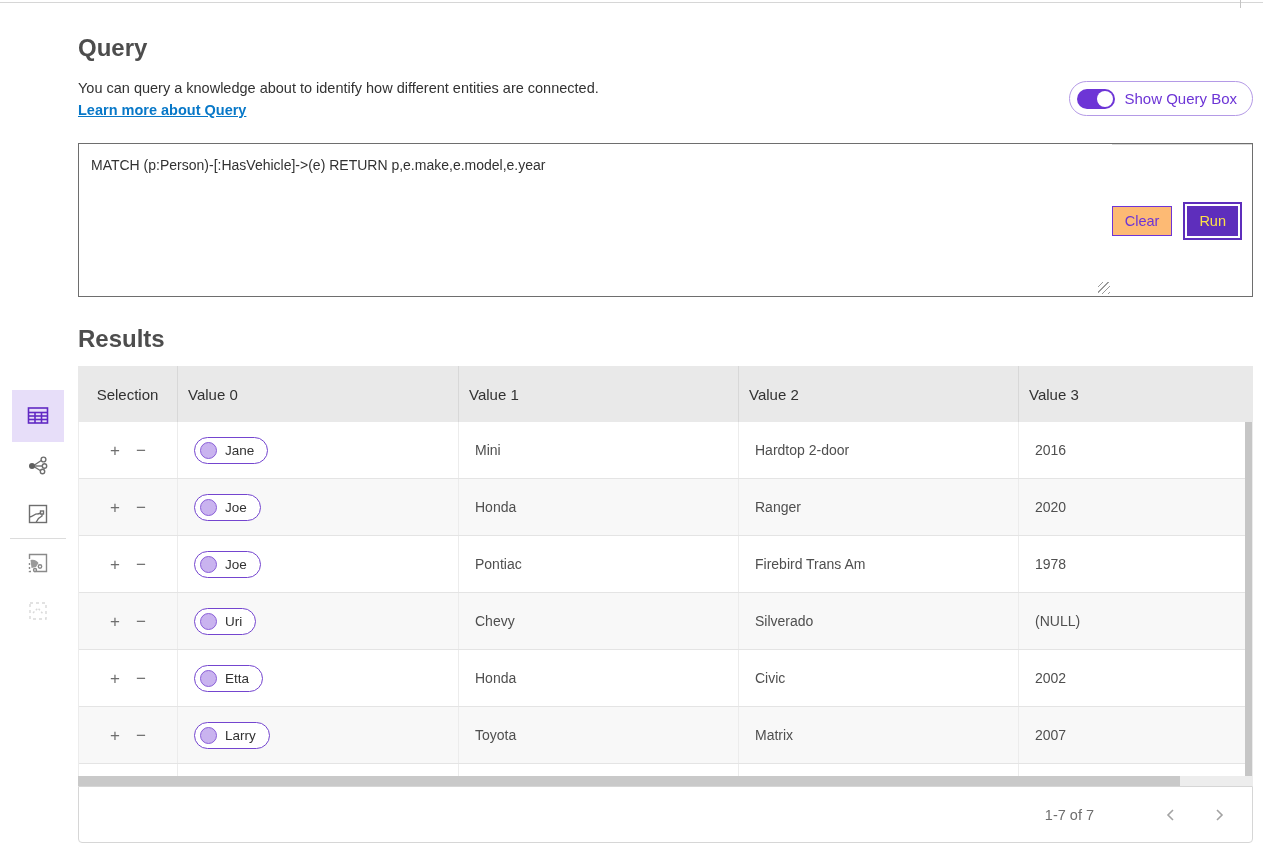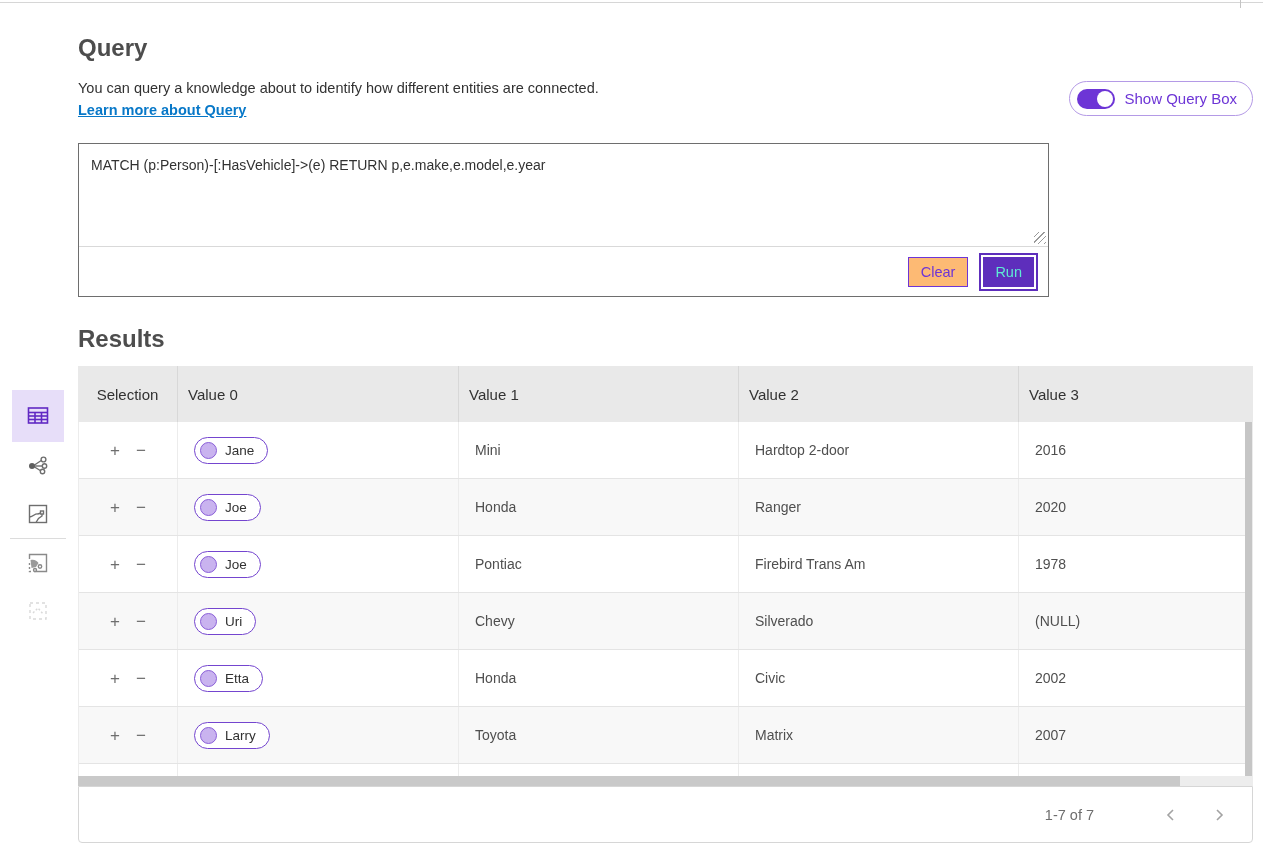--- a/index.html
+++ b/index.html
@@ -23,30 +23,30 @@
   .page-desc  { position:absolute; top:80px; left:0; font-size:14.5px; color:#323232; }
   .learn-link { position:absolute; top:102px; left:0; font-size:14.5px; font-weight:bold; color:#0878c8; text-decoration:underline; cursor:pointer; }
 
   .toggle-pill { position:absolute; top:81px; right:0; height:35px; display:flex; align-items:center;
                  border:1px solid #b49ae6; border-radius:18px; padding:0 15px 0 7px; gap:9px; background:#fff; cursor:pointer; }
   .switch { position:relative; width:38px; height:20px; background:#6d35d6; border-radius:10px; flex:0 0 auto; }
   .switch .knob { position:absolute; top:2px; right:2px; width:16px; height:16px; background:#fff; border-radius:50%; }
   .toggle-label { color:#6d35d6; font-size:15px; white-space:nowrap; }
 
   
-  .query-box { position:absolute; top:143px; left:0; width:971px; height:154px; border:1px solid #6e6e6e; display:flex; flex-direction:column; background:#fff; }
+  .query-box { position:absolute; top:143px; left:0; width:1175px; height:154px; border:1px solid #6e6e6e; display:flex; flex-direction:row; background:#fff; }
   .query-text { flex:1 1 auto; position:relative; }
   .query-text textarea { width:100%; height:100%; border:none; outline:none; resize:none; padding:13px 12px;
                          font-family:"Liberation Sans", sans-serif; font-size:14px; color:#323232; background:transparent; }
   .resize-handle { position:absolute; right:2px; bottom:2px; width:12px; height:12px;
                    background:repeating-linear-gradient(135deg, transparent 0 3px, #9a9a9a 3px 4px); cursor:nwse-resize; }
   .query-footer { flex:0 0 50px; border-top:1px solid #d9d9d9; display:flex; align-items:center; justify-content:flex-end; gap:11px; padding-right:10px; }
   .btn-clear { height:30px; min-width:58px; padding:0 12px; background:#fdba74; border:1px solid #6d35d6; color:#6d35d6; font-size:14.5px;
                font-family:"Liberation Sans", sans-serif; cursor:pointer; }
-  .btn-run { height:38px; min-width:52px; padding:0 14px; background:#5e2ebc; color:#5eead4; font-size:14.5px;
+  .btn-run { height:38px; min-width:52px; padding:0 14px; background:#5e2ebc; color:#fde047; font-size:14.5px;
              border:2px solid #5e2ebc; box-shadow:inset 0 0 0 2px #fff; font-family:"Liberation Sans", sans-serif; cursor:pointer; }
 
   
   .results-title { position:absolute; top:325px; left:0; font-size:24px; font-weight:bold; color:#4d4d4d; }
 
   .rtable { position:absolute; top:366px; left:0; width:1175px; }
   .thead { display:grid; grid-template-columns:100px 281px 280px 280px 1fr; height:56px; background:#e9e9e9; align-items:center; }
   .thead .th { font-size:15px; color:#323232; padding-left:10px; height:100%; display:flex; align-items:center; border-right:1px solid #d8d8d8; }
   .thead .th:first-child { justify-content:center; padding-left:0; }
   .thead .th:last-child { border-right:none; }

